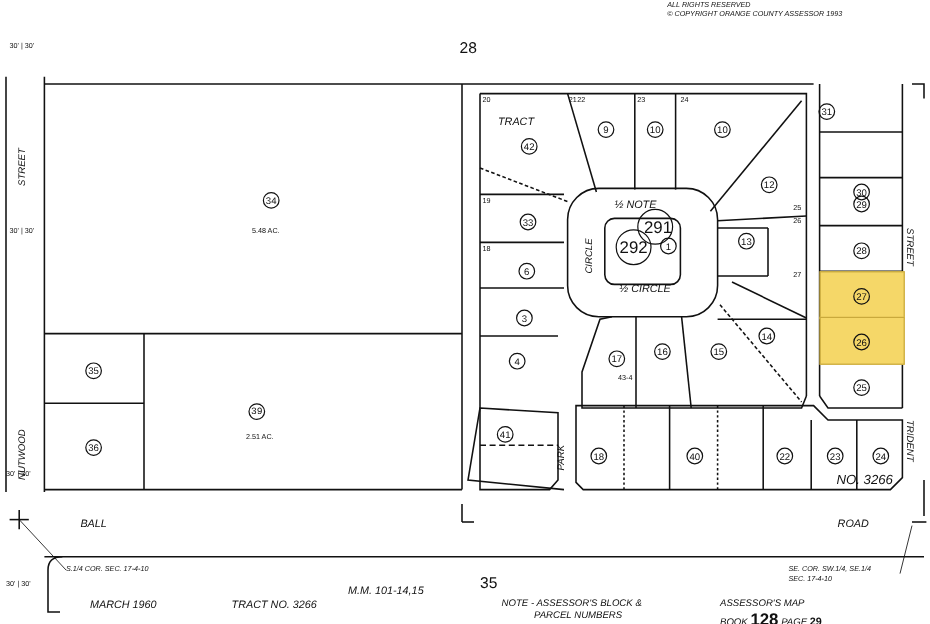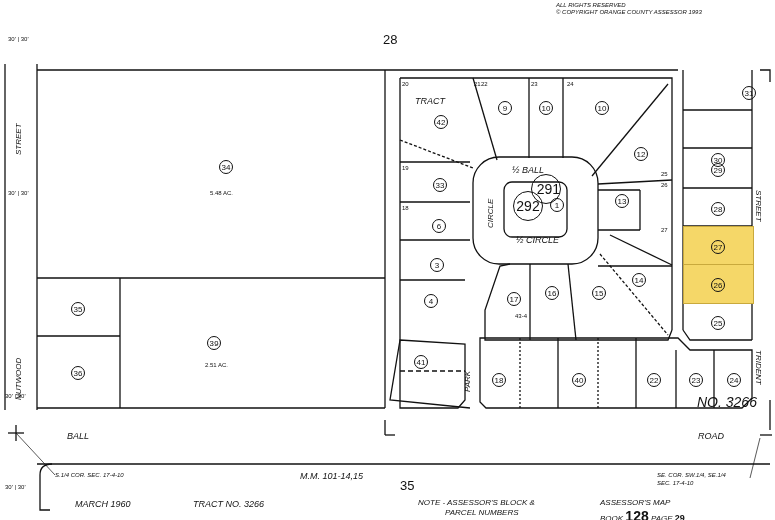--- a/index.html
+++ b/index.html
@@ -105,26 +105,26 @@
 <div class="lbl big" style="left:383px;top:33px;">28</div>
 <div class="lbl big" style="left:400px;top:479px;">35</div>
 
 <div class="lbl small ital vert" style="left:15px;top:155px;">STREET</div>
 <div class="lbl small ital vert" style="left:15px;top:400px;">NUTWOOD</div>
 <div class="lbl small ital vert" style="left:762px;top:190px;transform:rotate(90deg);">STREET</div>
 <div class="lbl small ital vert" style="left:762px;top:350px;transform:rotate(90deg);">TRIDENT</div>
 <div class="lbl med" style="left:67px;top:432px;">BALL</div>
 <div class="lbl med" style="left:698px;top:432px;">ROAD</div>
 
-<div class="lbl med" style="left:512px;top:166px;">½ BALL</div>
+<div class="lbl med" style="left:512px;top:166px;">½ NOTE</div>
 <div class="lbl med" style="left:516px;top:236px;">½ CIRCLE</div>
 <div class="lbl small ital vert" style="left:487px;top:228px;">CIRCLE</div>
 <div class="lbl small ital vert" style="left:464px;top:392px;">PARK</div>
 <div class="lbl med" style="left:415px;top:97px;">TRACT</div>
-<div class="lbl med" style="left:697px;top:395px;font-size:14px;">NO. 3266</div>
+<div class="lbl med" style="left:697px;top:395px;font-size:11px;">NO. 3266</div>
 
 <div class="lbl tiny" style="left:210px;top:190px;">5.48 AC.</div>
 <div class="lbl tiny" style="left:205px;top:362px;">2.51 AC.</div>
 <div class="lbl tiny" style="left:515px;top:313px;">43-4</div>
 
 <div class="circ lg" style="left:531px;top:174px;width:28px;height:28px;justify-content:flex-end;">
     <span>291</span>
   </div>
 <div class="circ lg" style="left:513px;top:191px;width:28px;height:28px;">
     <span>292</span>
@@ -198,21 +198,21 @@
   </div>
 <div class="circ" style="left:647px;top:373px;width:12px;height:12px;">
     <span>22</span>
   </div>
 <div class="circ" style="left:689px;top:373px;width:12px;height:12px;">
     <span>23</span>
   </div>
 <div class="circ" style="left:727px;top:373px;width:12px;height:12px;">
     <span>24</span>
   </div>
-<div class="circ" style="left:742px;top:86px;width:12px;height:12px;">
+<div class="circ" style="left:682px;top:86px;width:12px;height:12px;">
     <span>31</span>
   </div>
 <div class="circ" style="left:711px;top:124px;width:12px;height:12px;margin-top:29px;">
     <span>30</span>
   </div>
 <div class="circ" style="left:711px;top:163px;width:12px;height:12px;">
     <span>29</span>
   </div>
 <div class="circ" style="left:711px;top:202px;width:12px;height:12px;">
     <span>28</span>
@@ -242,21 +242,21 @@
 <div class="lbl tiny" style="left:8px;top:190px;">30' | 30'</div>
 <div class="lbl tiny" style="left:5px;top:393px;">30' | 30'</div>
 <div class="lbl tiny" style="left:5px;top:484px;">30' | 30'</div>
 
 <div class="lbl tiny ital" style="left:55px;top:472px;">S.1/4 COR. SEC. 17-4-10</div>
 <div class="lbl tiny ital" style="left:657px;top:472px;">SE. COR. SW.1/4, SE.1/4</div>
 <div class="lbl tiny ital" style="left:657px;top:480px;">SEC. 17-4-10</div>
 
 <div class="lbl med" style="left:75px;top:500px;">MARCH 1960</div>
 <div class="lbl med" style="left:193px;top:500px;">TRACT NO. 3266</div>
-<div class="lbl med" style="left:290px;top:472px;margin-left:10px;">M.M. 101-14,15</div>
+<div class="lbl med" style="left:290px;top:488px;">M.M. 101-14,15</div>
 <div class="lbl small ital" style="left:418px;top:499px;">NOTE - ASSESSOR'S BLOCK &amp;</div>
 <div class="lbl small ital" style="left:445px;top:509px;">PARCEL NUMBERS</div>
 <div class="lbl small ital" style="left:600px;top:499px;">ASSESSOR'S MAP</div>
 <div class="lbl small" style="left:600px;top:509px;">
   <span class="ital">BOOK</span>
   <b style="font-size:14px;text-align:center;">128</b>
   <span class="ital">PAGE</span>
   <b style="font-size:9px;">29</b>
 </div>
 

